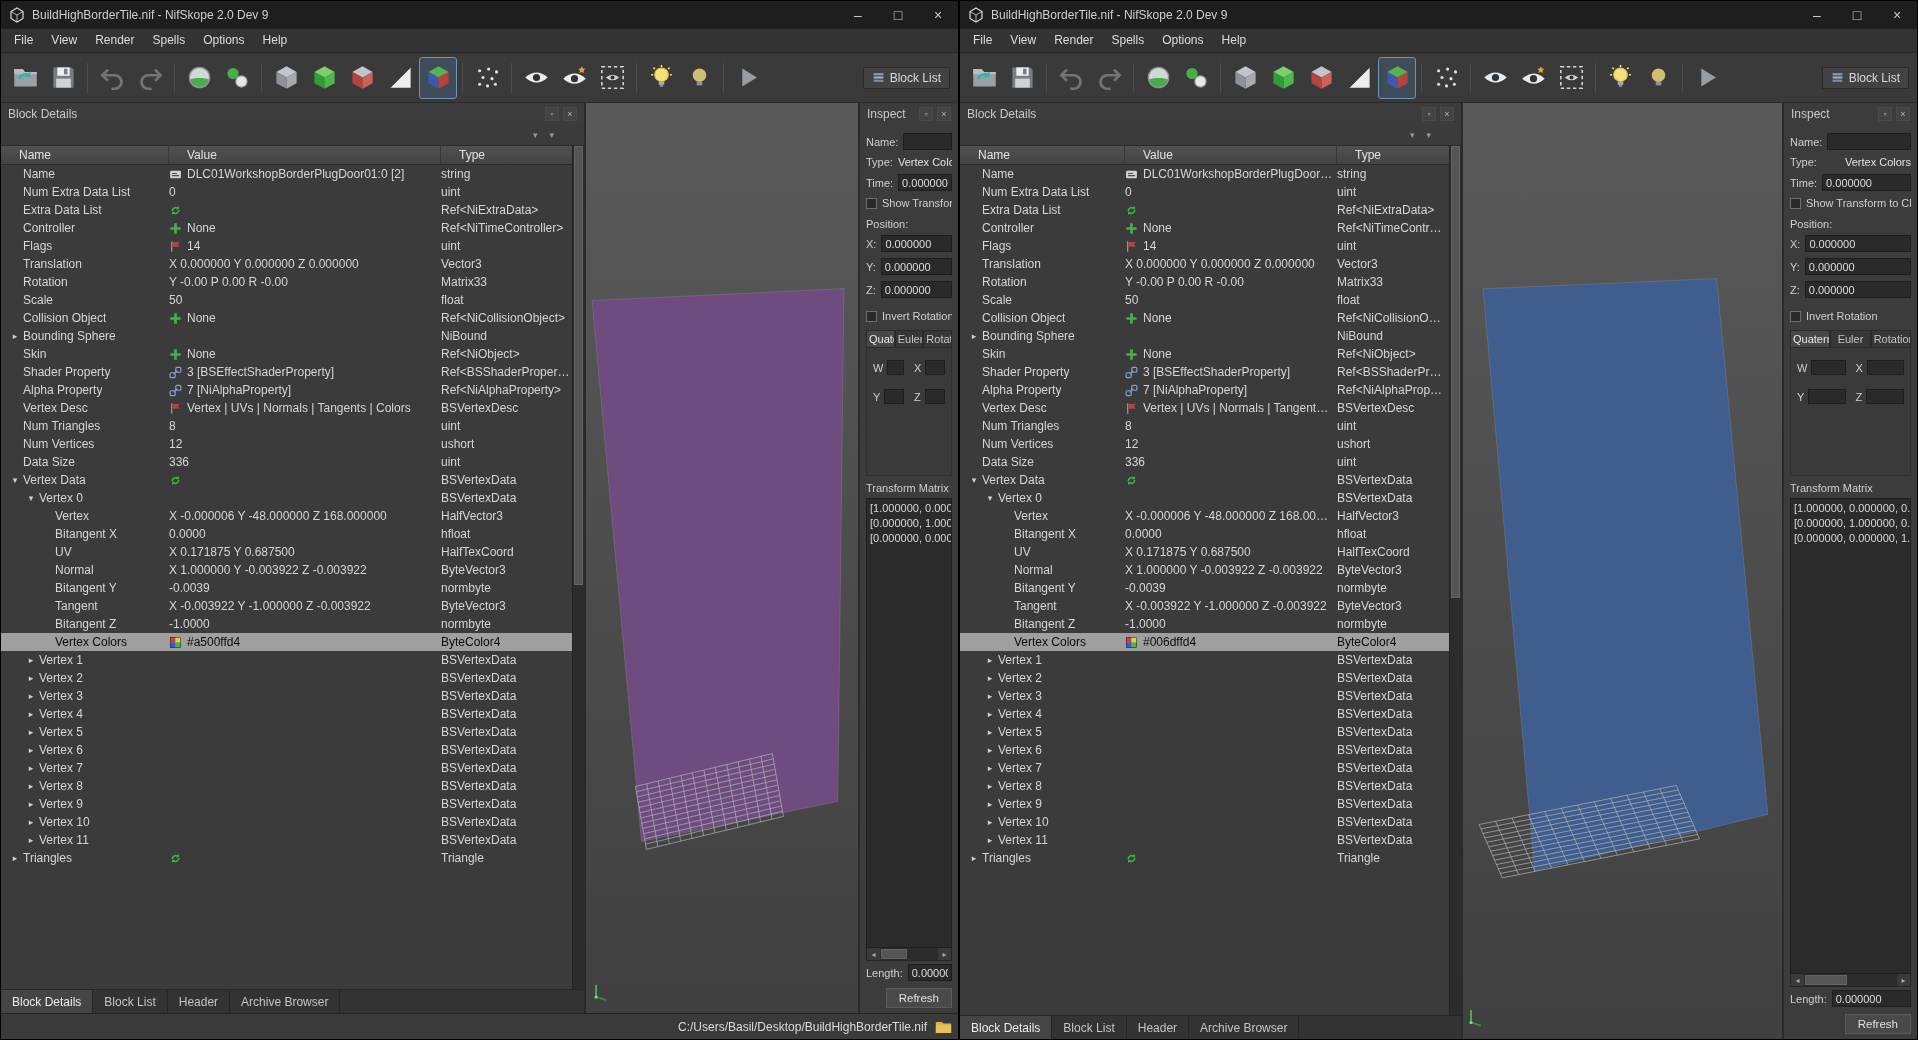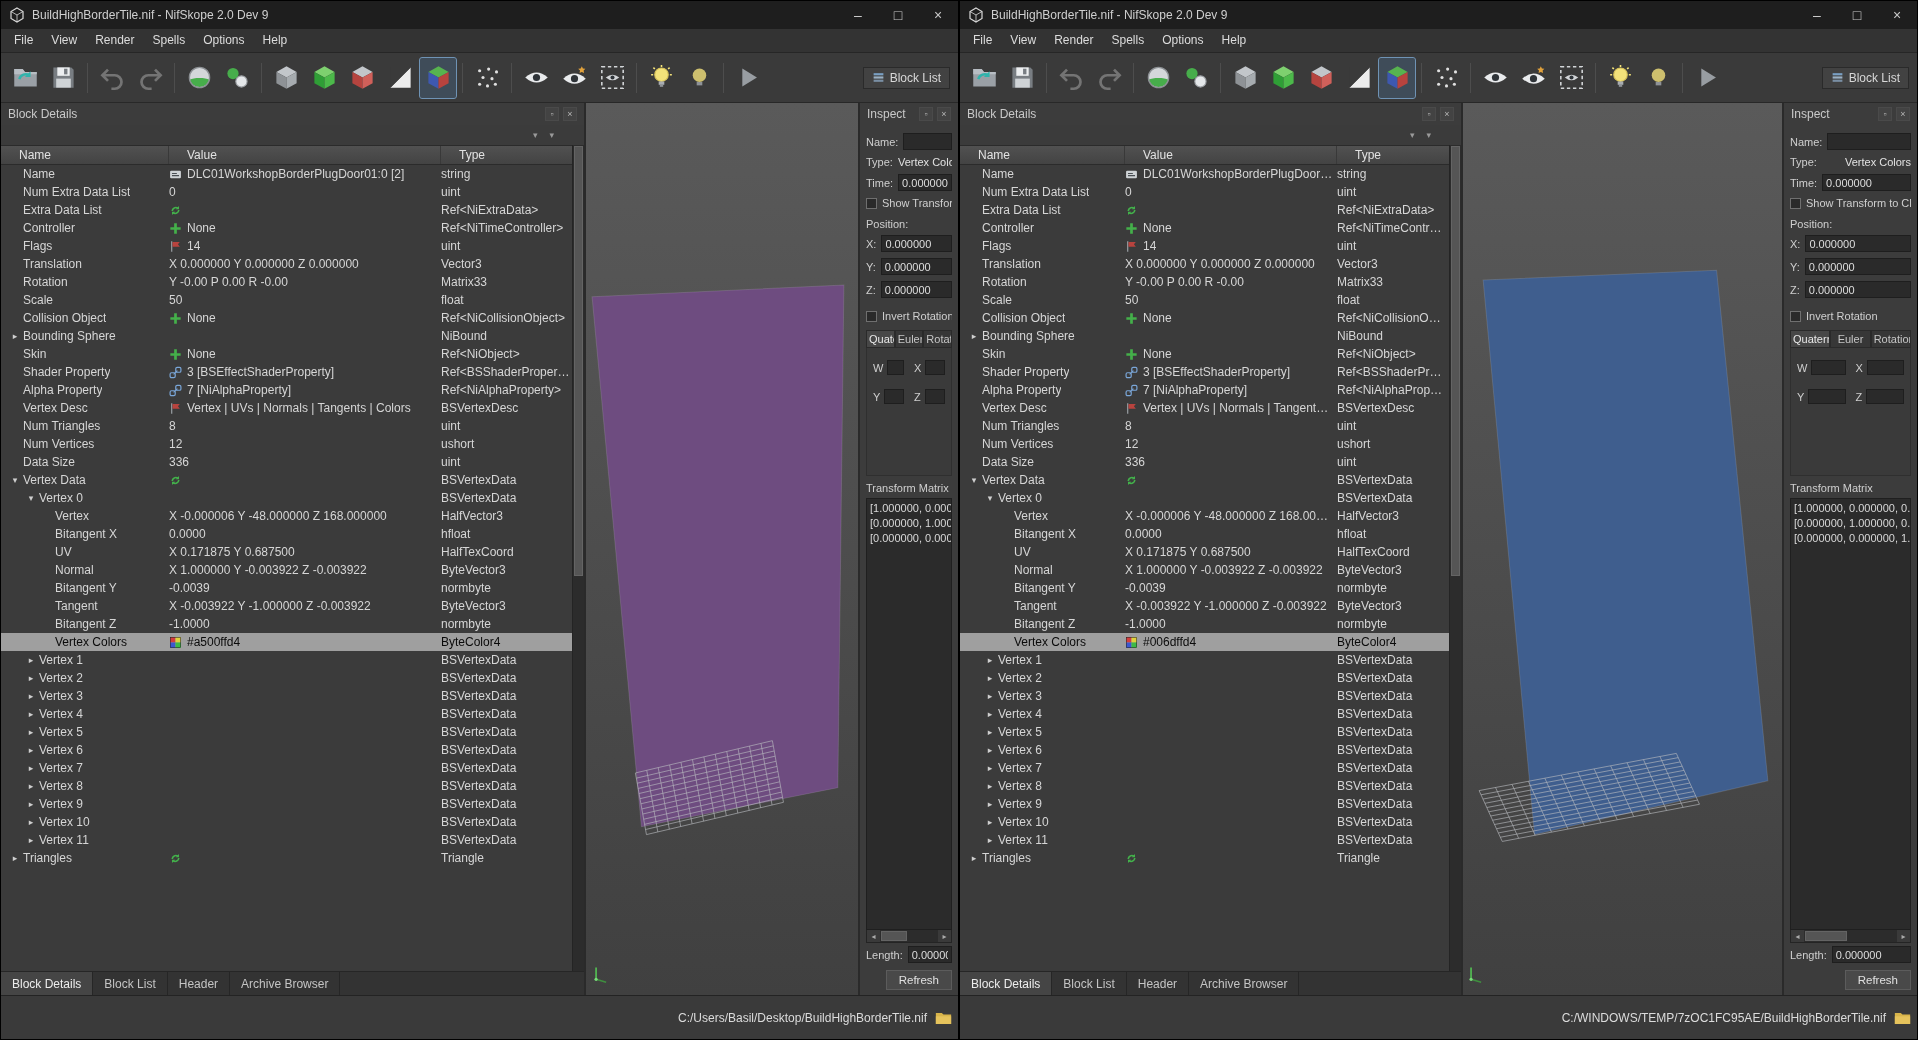--- a/index.html
+++ b/index.html
@@ -109,21 +109,21 @@
     border:1px solid #242424; border-top:none; }
   .harrow { width:13px; display:flex; align-items:center; justify-content:center; font-size:8px;
     color:#aaa; background:#3a3a3a; flex:none; }
   .htrack { flex:1; position:relative; }
   .hthumb { position:absolute; left:1px; top:1px; bottom:1px; width:45%; background:#555; border:1px solid #646464; }
   .irefresh { display:flex; justify-content:flex-end; margin-top:4px; flex:none; }
   .btn { background:#494949; border:1px solid #5c5c5c; color:#e0e0e0; font-size:11.5px;
     font-family:inherit; padding:3px 12px; }
 
   
-  .statusbar { height:44px; flex:none; background:#3a3a3a; border-top:1px solid #232323;
+  .statusbar { height:26px; flex:none; background:#3a3a3a; border-top:1px solid #232323;
     display:flex; align-items:center; justify-content:flex-end; gap:8px; padding:0 6px;
     font-size:12px; color:#dcdcdc; }
   .sfolder svg { width:17px; height:14px; display:block; }
 </style>
 </head>
 <body>
 
 <div class="window" style="--dockW: 585px; --nameW: 168px; --valueW: 272px; --inspW: 100px;">
     <div class="titlebar">
       <span class="appicon">
@@ -1729,22 +1729,13 @@
           <div class="irow">
             <label>Length:</label>
             <input class="iinput" value="0.000000" style="">
           </div>
           <div class="irefresh">
             <button class="btn">Refresh</button>
           </div>
         </div>
       </div>
     </div>
-    <div class="statusbar">
-      <span class="spath">C:/WINDOWS/TEMP/7zOC1FC95AE/BuildHighBorderTile.nif</span>
-      <span class="sfolder">
-        <svg viewBox="0 0 20 16">
-          <path d="M1 2h7l2 2h9v11H1z" fill="#d8b44a"></path>
-          <path d="M1 6h18v9H1z" fill="#e6c35c"></path>
-        </svg>
-      </span>
-    </div>
   </div>
 
 </body></html>

